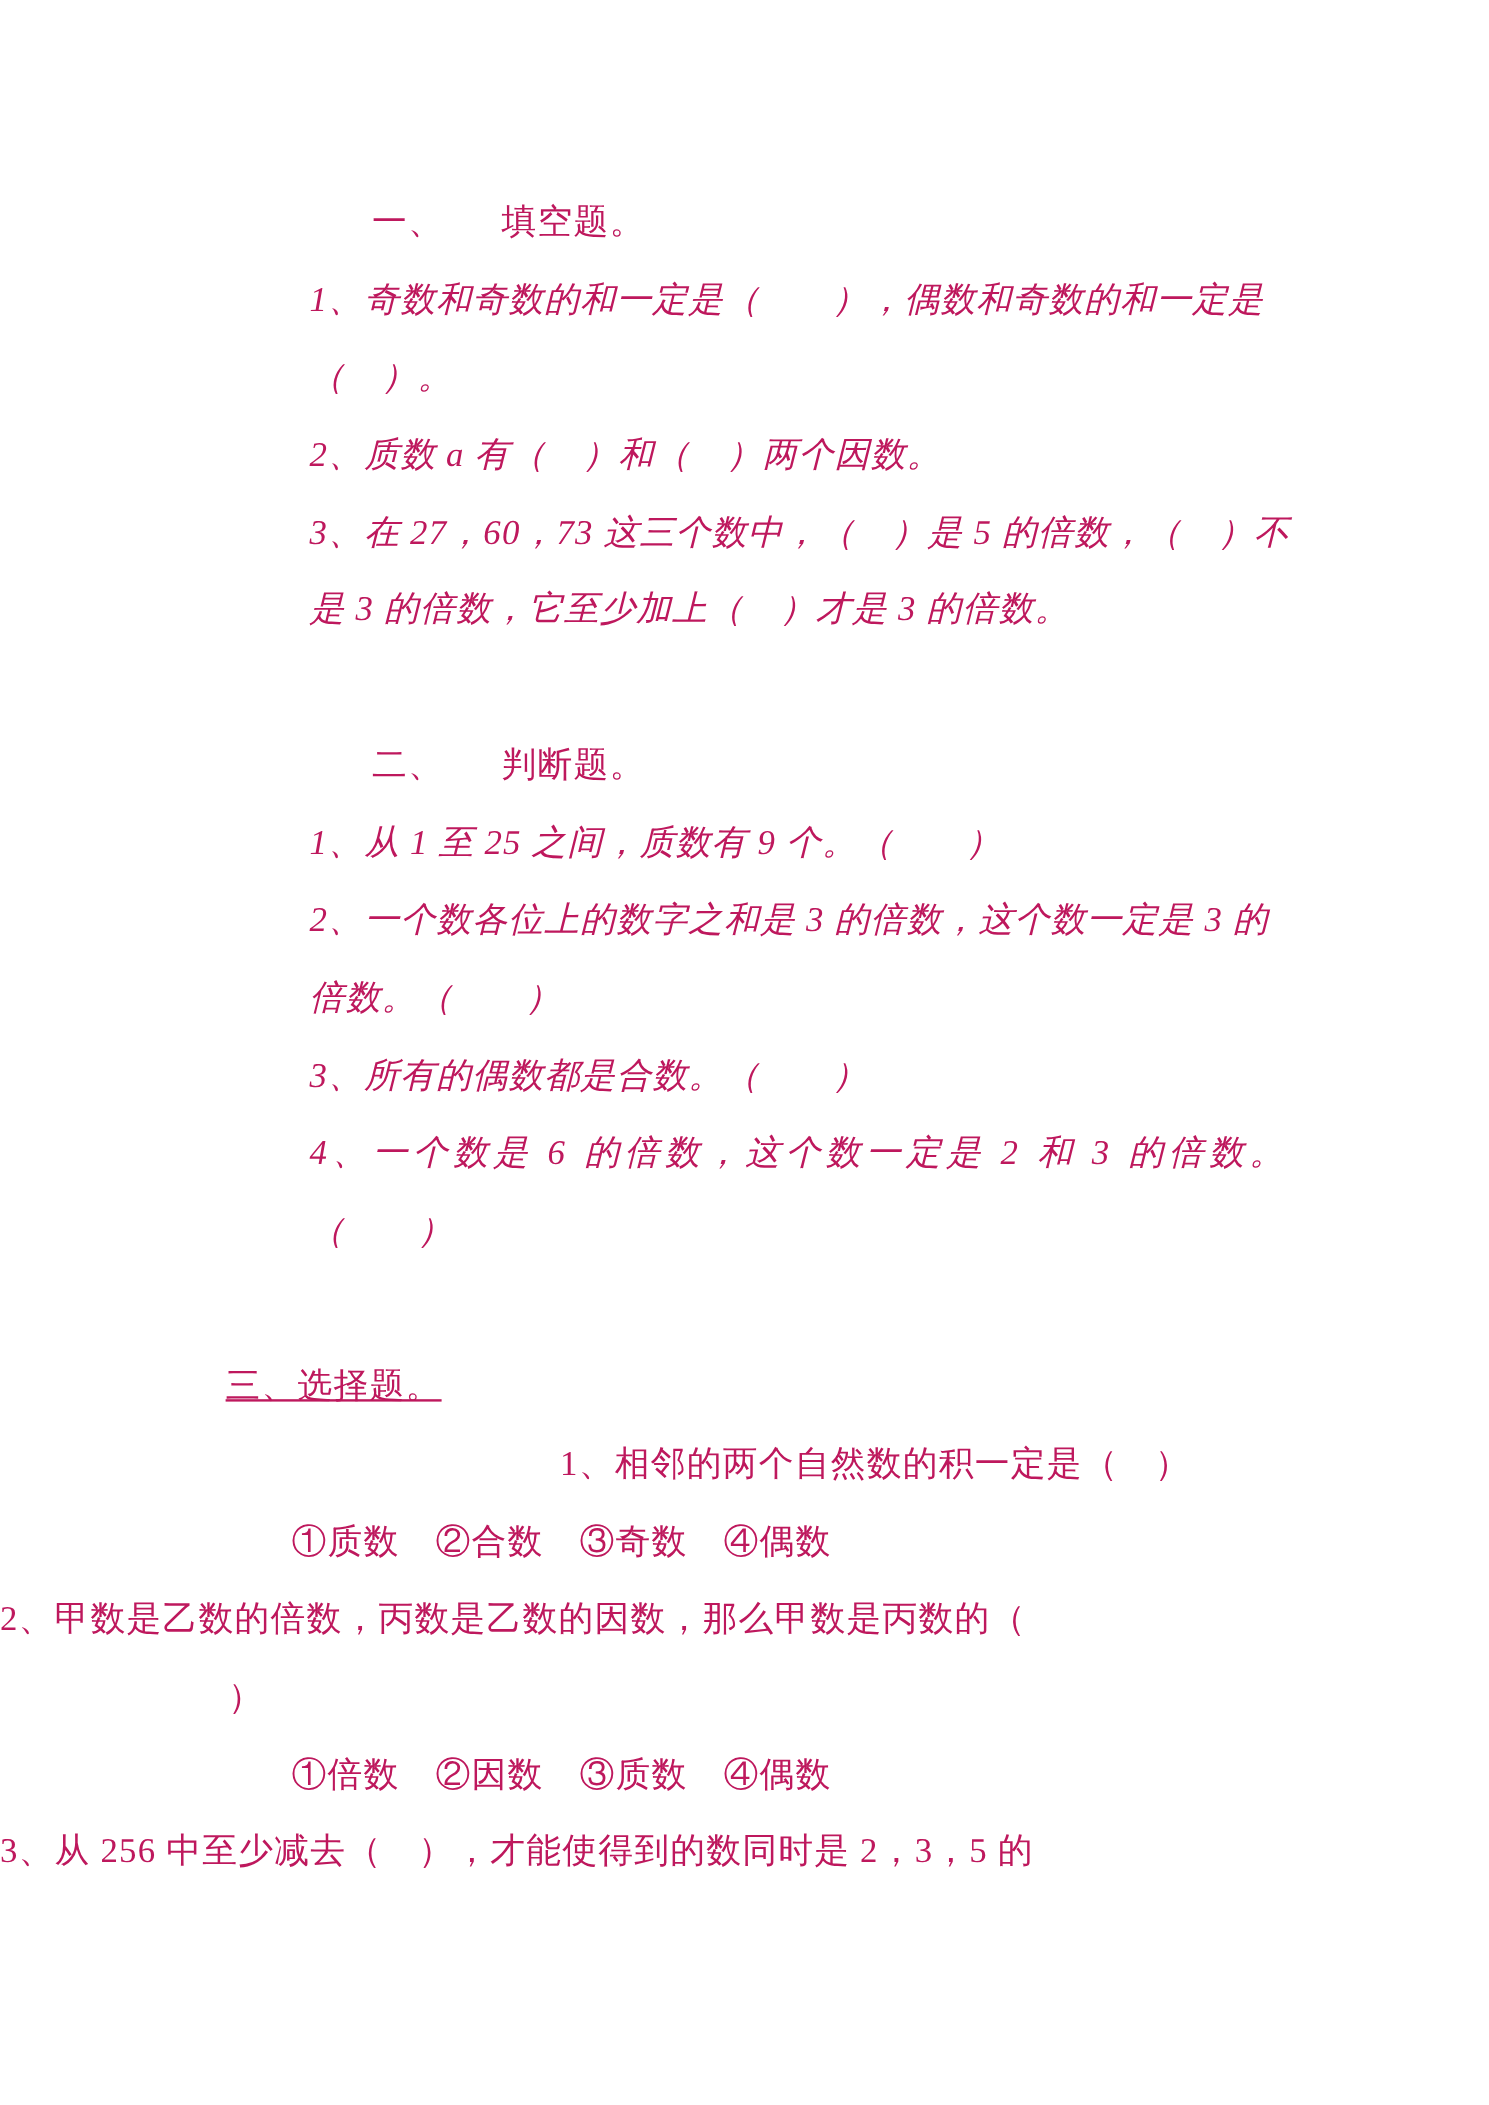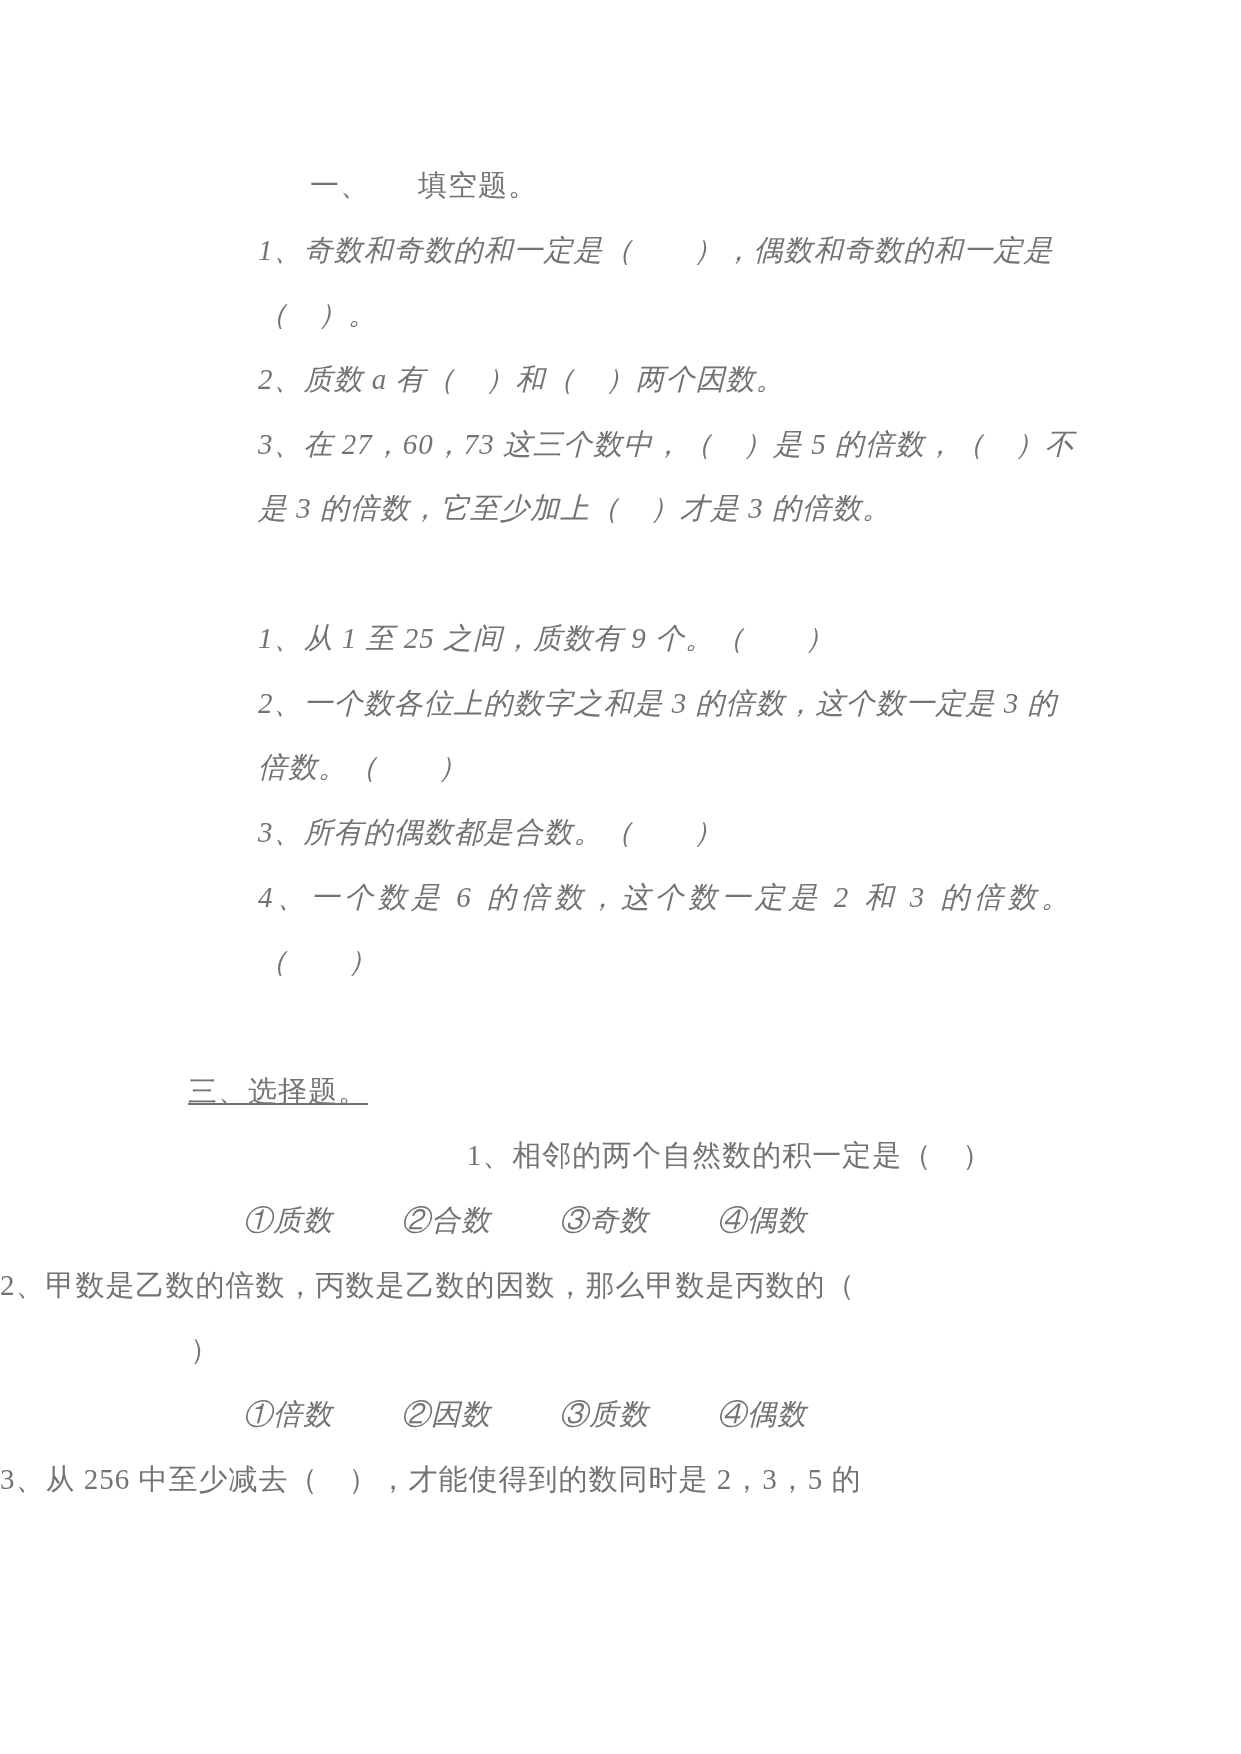--- a/index.html
+++ b/index.html
@@ -5,21 +5,21 @@
   html, body {
     margin: 0;
     padding: 0;
     background: #ffffff;
   }
   .page {
     position: relative;
     width: 1241px;
     height: 1754px;
     background: #ffffff;
-    color: #737373;
+    color: #be185d;
     font-family: "Liberation Serif", "DejaVu Serif", serif;
     font-size: 29px;
     overflow: hidden;
   }
   .content {
     padding-top: 153px;
   }
   .line {
     height: 64.7px;
     line-height: 64.7px;
@@ -31,41 +31,41 @@
   .ind-body      { margin-left: 258px; font-style: italic; }  
   .ind-s3head    { margin-left: 188px; text-decoration: underline; }  
   .ind-s3q1      { margin-left: 218px; text-align: center; }
   .ind-s3q       { }
   .ind-s3opt     { margin-left: 243px; }
   .ind-s3paren   { margin-left: 190px; }
   .heading-tab   { margin-left: 48px; }   
   .spread        { letter-spacing: 4.5px; } 
   .options {
     display: inline-flex;
-    gap: 68px;
-    font-style: italic;
+    gap: 30px;
   }
   .blank { }
 </style>
 </head>
 <body>
 
 <div class="page">
   <div class="content">
 
     <div class="line ind-heading"><span>一、</span><span class="heading-tab">填空题。</span></div>
 
     <div class="line ind-body">1、奇数和奇数的和一定是（　　），偶数和奇数的和一定是</div>
     <div class="line ind-body">（　）。</div>
     <div class="line ind-body">2、质数 a 有（　）和（　）两个因数。</div>
     <div class="line ind-body">3、在 27，60，73 这三个数中，（　）是 5 的倍数，（　）不</div>
     <div class="line ind-body">是 3 的倍数，它至少加上（　）才是 3 的倍数。</div>
 
     <div class="line blank"></div>
 
+    <div class="line ind-heading"><span>二、</span><span class="heading-tab">判断题。</span></div>
 
     <div class="line ind-body">1、从 1 至 25 之间，质数有 9 个。（　　）</div>
     <div class="line ind-body">2、一个数各位上的数字之和是 3 的倍数，这个数一定是 3 的</div>
     <div class="line ind-body">倍数。（　　）</div>
     <div class="line ind-body">3、所有的偶数都是合数。（　　）</div>
     <div class="line ind-body spread">4、一个数是 6 的倍数，这个数一定是 2 和 3 的倍数。</div>
     <div class="line ind-body">（　　）</div>
 
     <div class="line blank"></div>
 

